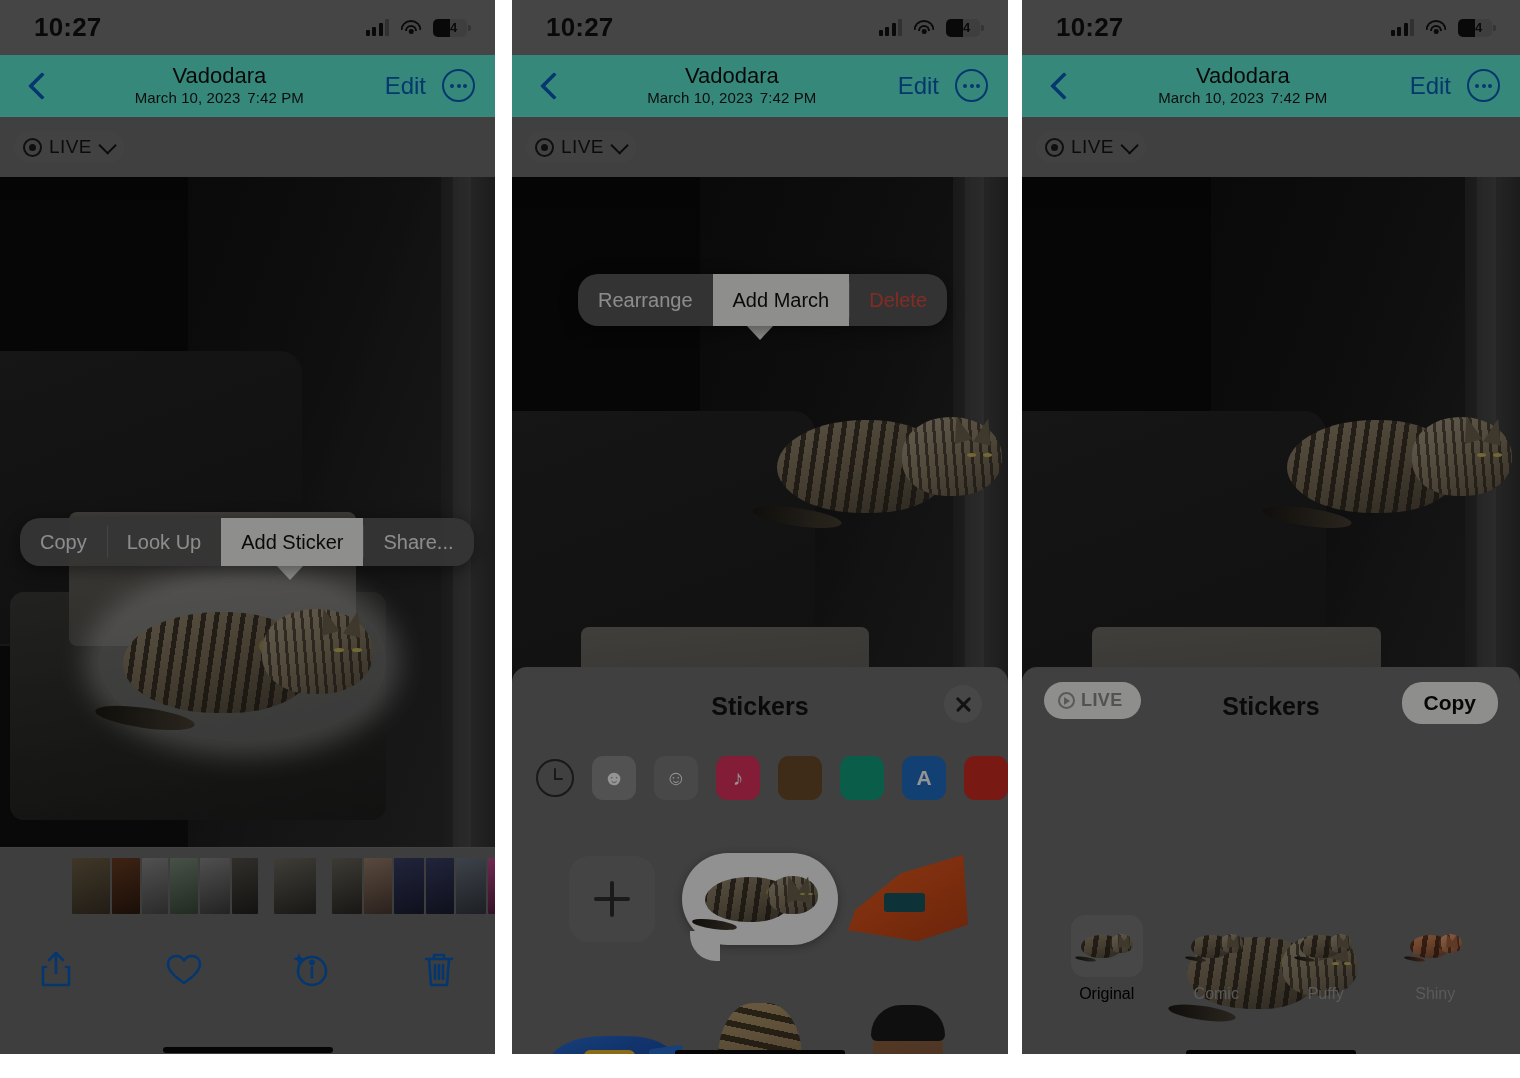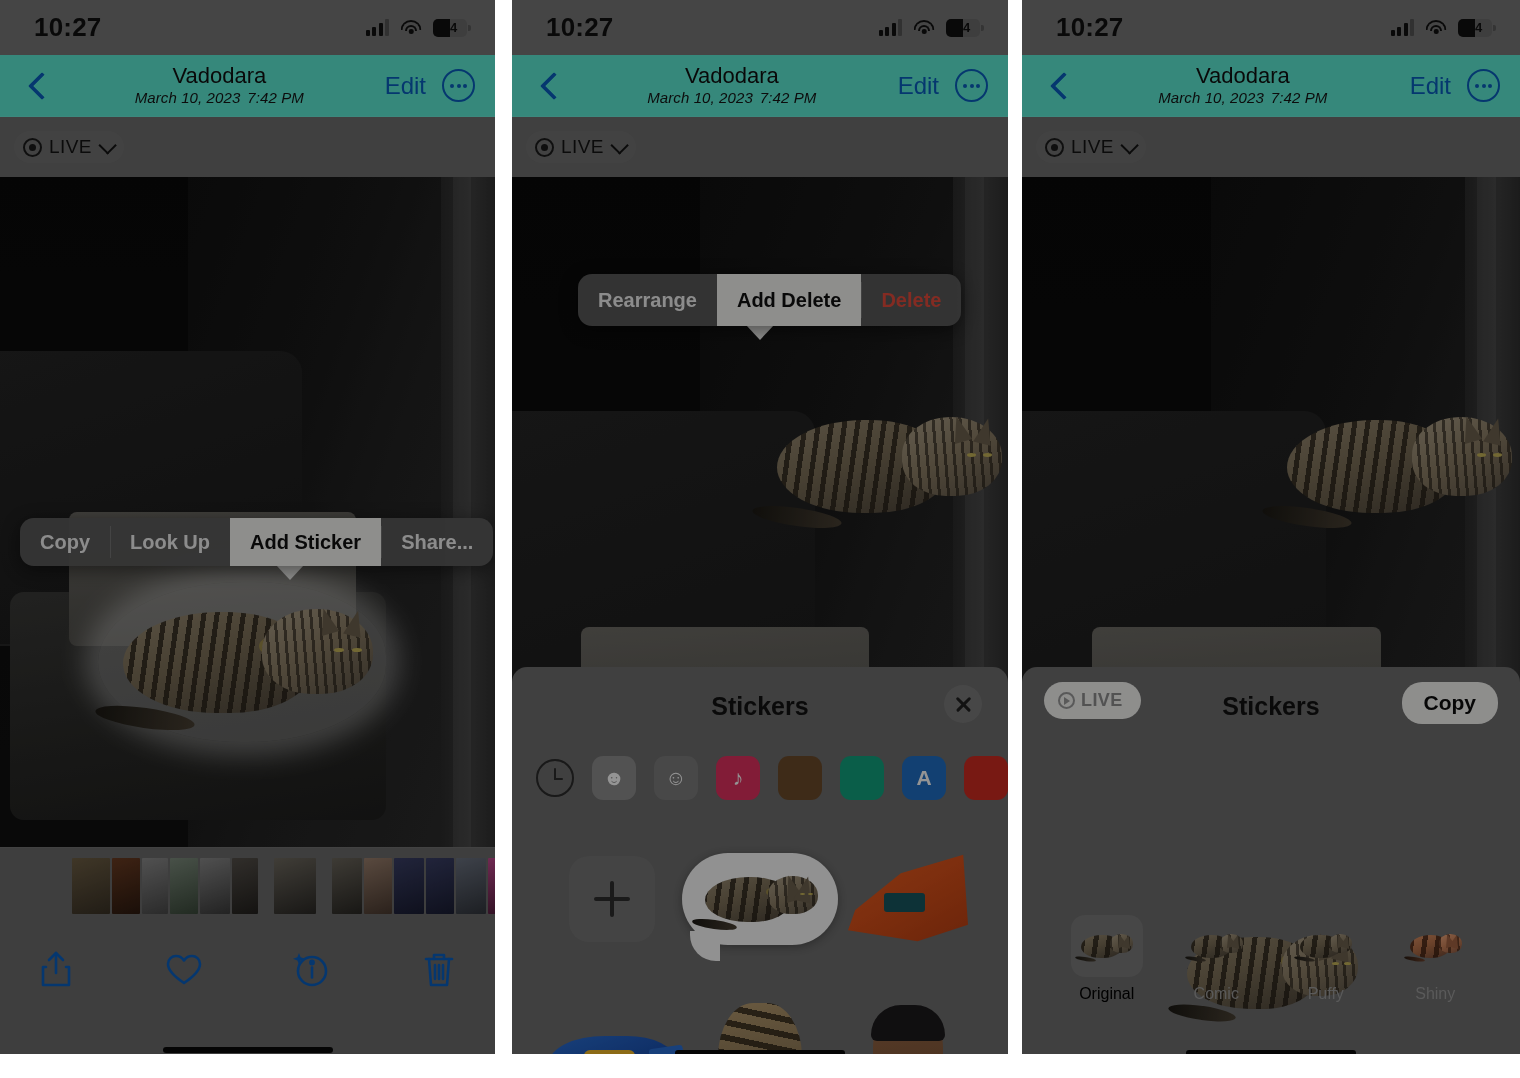--- a/index.html
+++ b/index.html
@@ -73,21 +73,21 @@
   }
   .back-chevron:before {
     content:""; position:absolute; left:12px; top:7px;
     width:16px; height:16px;
     border-left:4.5px solid #0a5fbf; border-bottom:4.5px solid #0a5fbf;
     transform:rotate(45deg);
     border-radius:1.5px;
   }
   .nav-center { flex:1; text-align:center; line-height:1.12; }
   .nav-title { font-size:22px; color:#111; }
-  .nav-sub { font-size:15px; color:#161616; letter-spacing:0.1px; margin-top:1px;font-style:italic; }
+  .nav-sub { font-size:15px; color:#161616; letter-spacing:0.1px; margin-top:1px; }
   .nav-sub .ts { margin-left:7px; }
   .nav-right { display:flex; align-items:center; gap:16px; }
   .edit-btn { font-size:24px; color:#0a5fbf; cursor:pointer; }
   .more-btn {
     width:33px; height:33px; border-radius:50%;
     border:2px solid #0a5fbf;
     display:flex; align-items:center; justify-content:center; gap:2.5px;
     cursor:pointer;
   }
   .more-btn i { width:4px; height:4px; border-radius:50%; background:#0a5fbf; display:block; }
@@ -189,24 +189,23 @@
     box-shadow:0 0 26px 14px rgba(255,255,255,0.33);
     z-index:6;
   }
   .lift-cat { position:absolute; left:106px; top:408px; width:278px; height:152px; z-index:7; }
 
   
   .ctxmenu {
     position:absolute; z-index:20;
     display:flex; align-items:stretch;
     background:rgba(92,92,92,0.96);
-    border-radius:14px;
+    border-radius:20px;
     overflow:visible;
     box-shadow:0 4px 18px rgba(0,0,0,0.45);
-    font-weight:bold;
   }
   .ctxmenu.m1 { left:20px; top:341px; height:48px; }
   .ctx-item {
     display:flex; align-items:center; justify-content:center;
     padding:0 20px;
     font-size:20px; color:#f2f2f2;
     cursor:pointer; position:relative;
     white-space:nowrap;
   }
   .ctx-item + .ctx-item:before {
@@ -631,21 +630,21 @@
 
         </div>
 
         <div class="sheet-home">
             <div class="bar"></div>
           </div>
       </div>
 
       <div class="ctxmenu" style="left:66px; top:97px; height:52px; z-index:22;">
         <div class="ctx-item first">Rearrange</div>
-        <div class="ctx-item sel">Add Delete</div>
+        <div class="ctx-item sel">Add March</div>
         <div class="ctx-item last danger">Delete</div>
       </div>
       <div class="ctx-arrow" style="left:234px; top:148px; z-index:21;"></div>
     </div>
 
     <div class="dimmer"></div>
   </div>
 
   <div class="gap2"></div>
 

